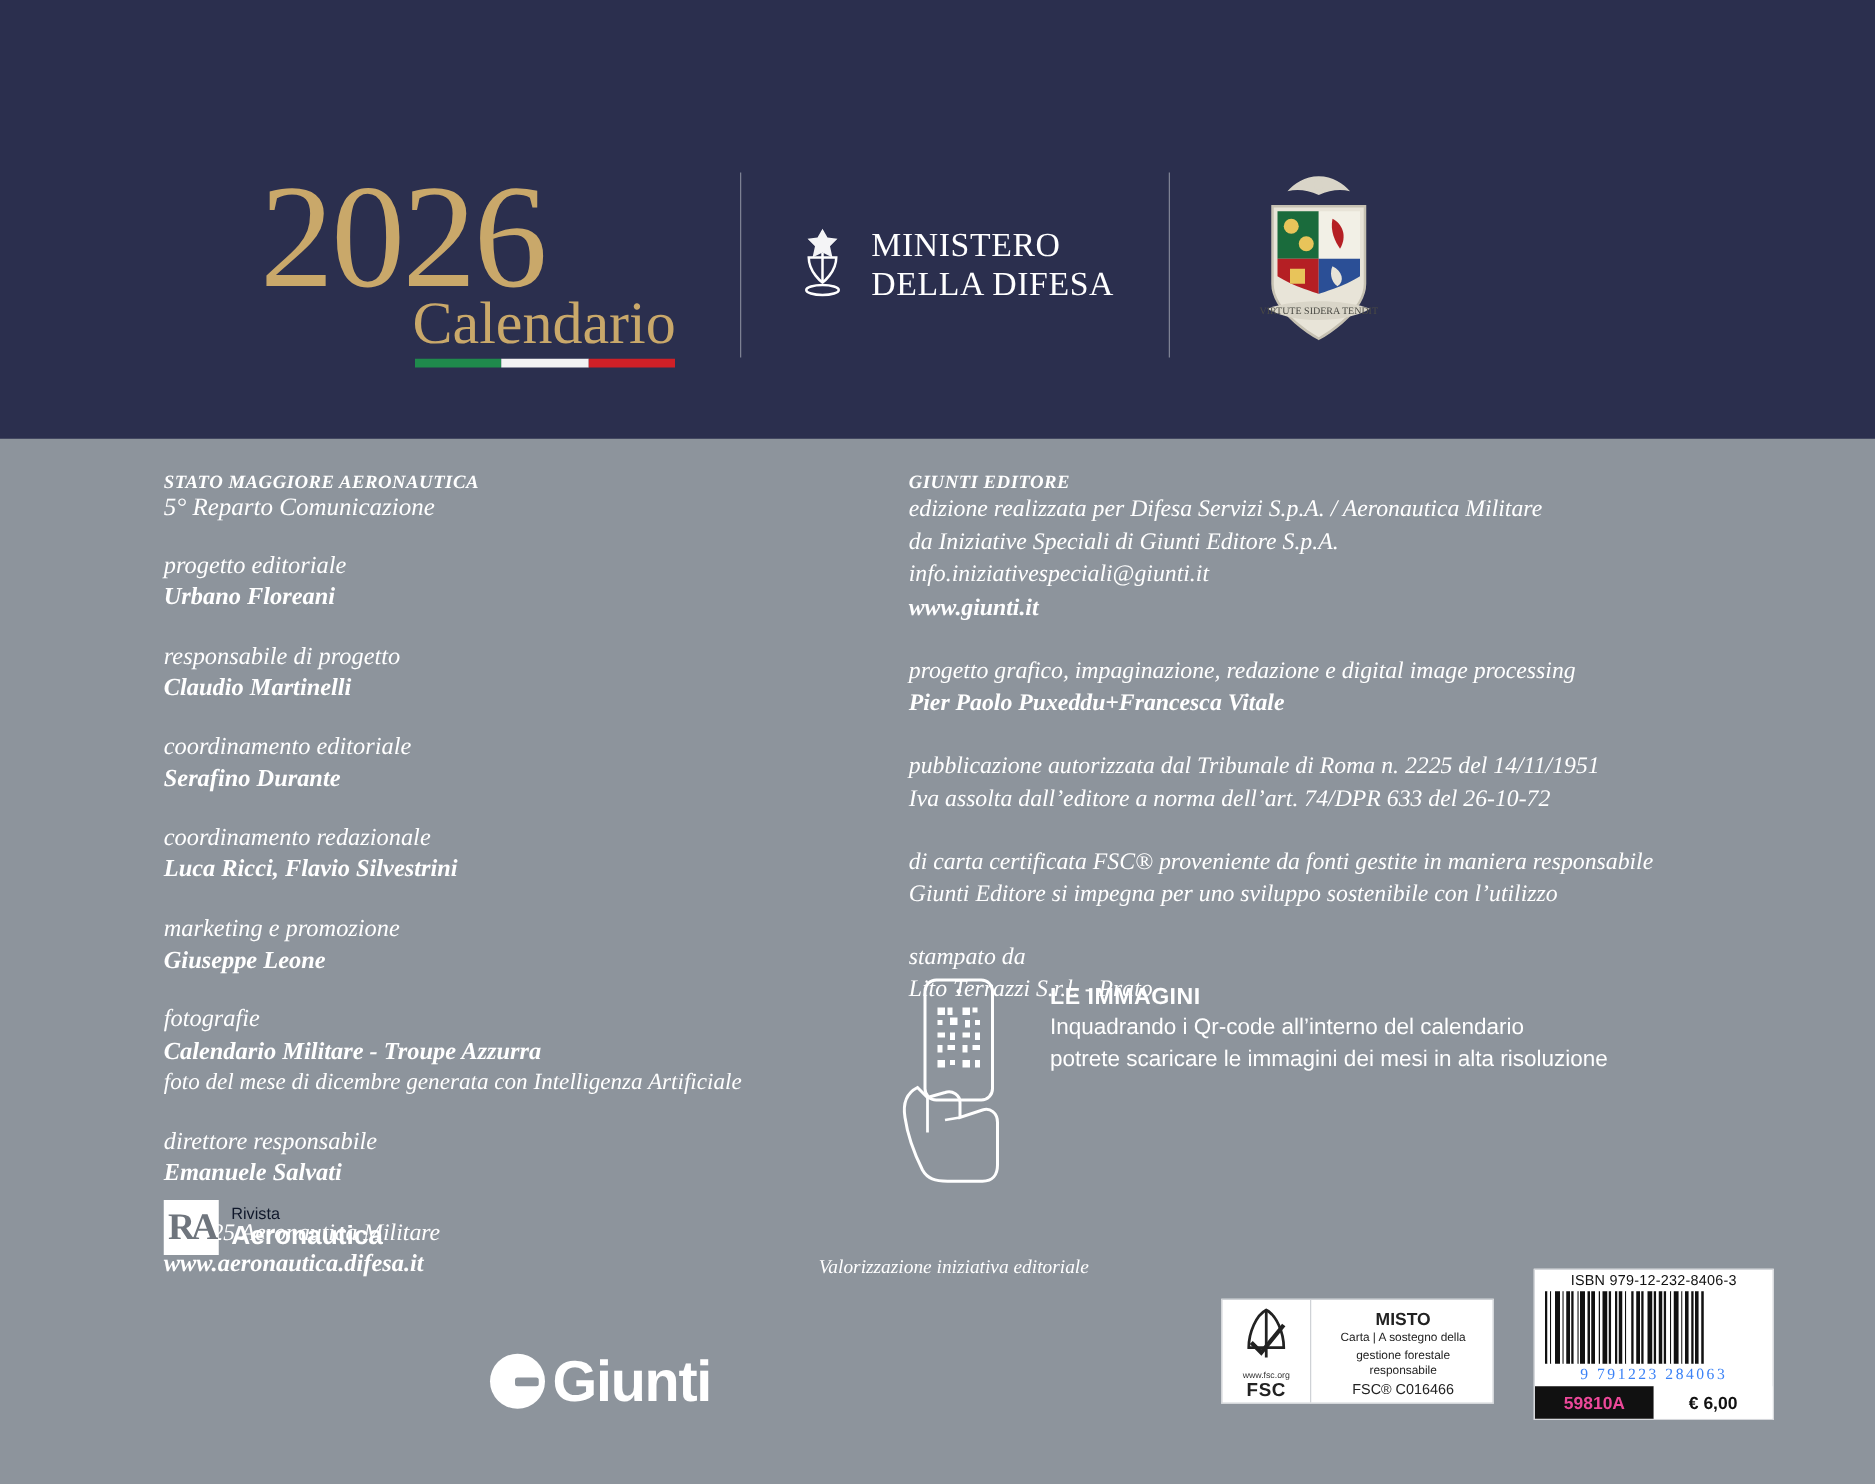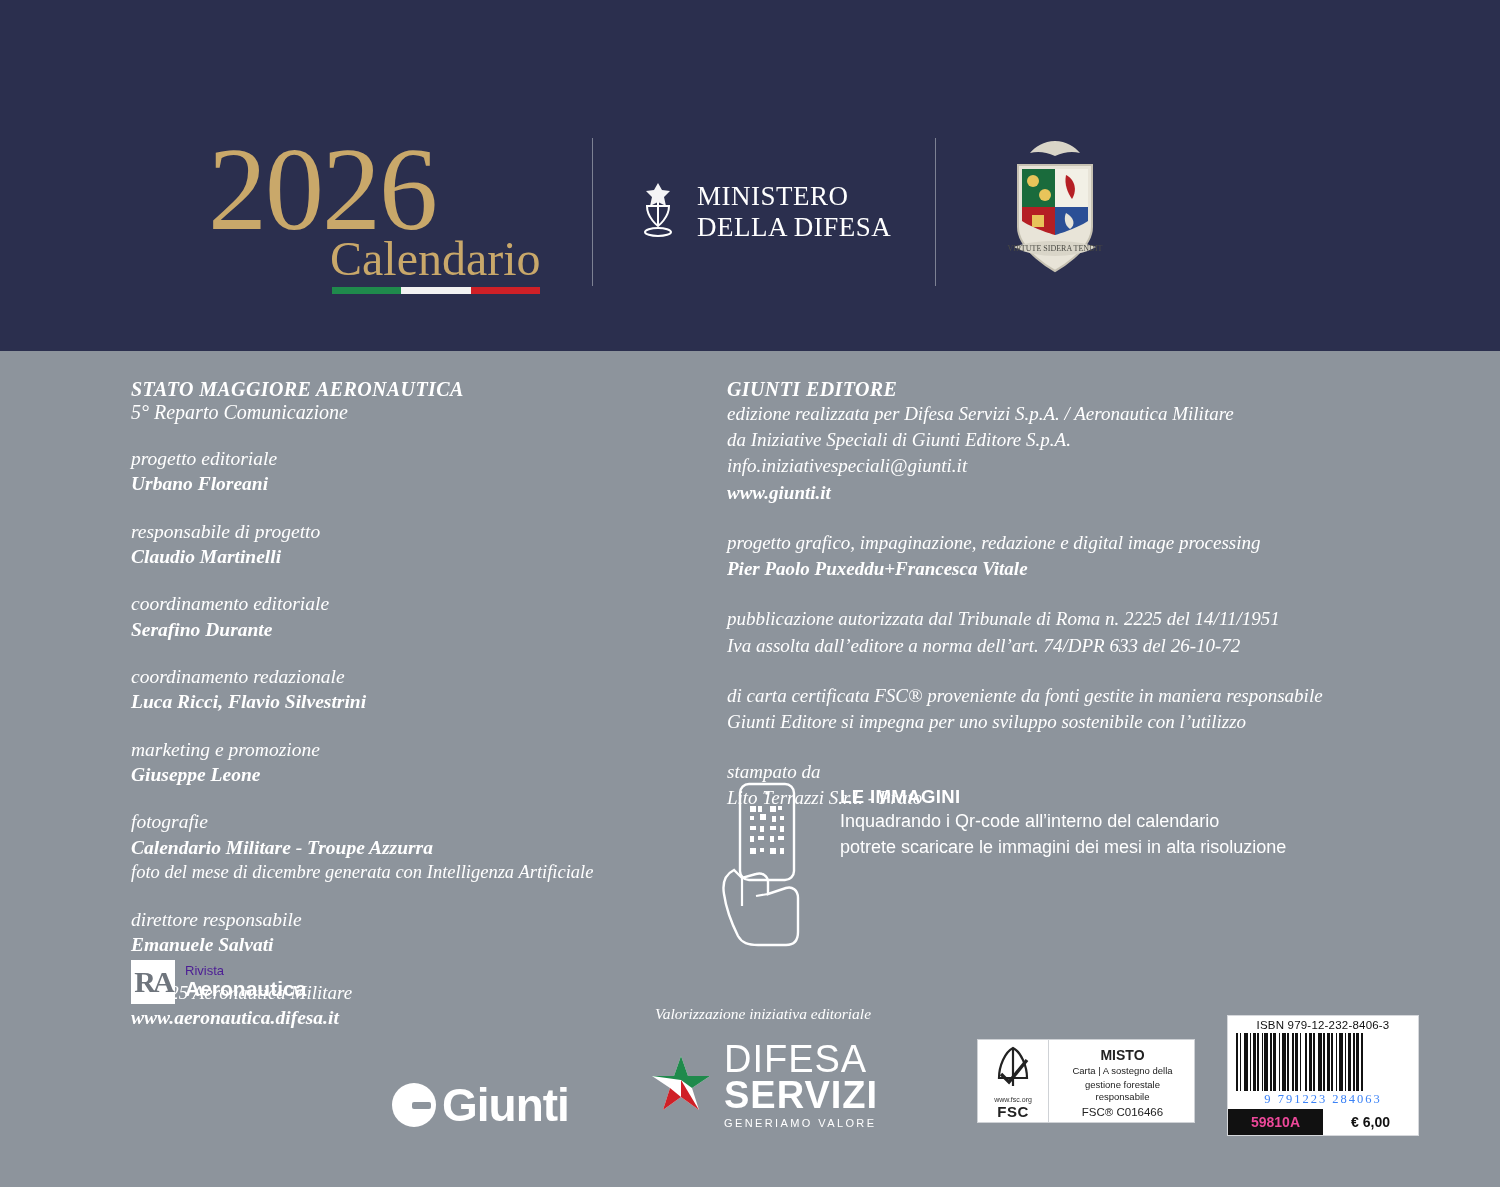--- a/index.html
+++ b/index.html
@@ -58,21 +58,21 @@
     font-family: "Liberation Serif", serif;
     font-style: italic; font-size: 19.5px; color: #ffffff; line-height: 1.3;
   }
   .val {
     font-family: "Liberation Serif", serif;
     font-style: italic; font-weight: bold; font-size: 19.5px;
     color: #ffffff; line-height: 1.3;
   }
   .head-it {
     font-family: "Liberation Serif", serif;
-    font-style: italic; font-weight: bold; font-size: 20px;
+    font-style: italic; font-weight: bold; font-size: 15px;
     color: #ffffff; letter-spacing: .4px;
   }
   .sub-it {
     font-family: "Liberation Serif", serif;
     font-style: italic; font-size: 20px; color: #ffffff;
   }
   .mini {
     font-family: "Liberation Serif", serif;
     font-style: italic; font-size: 18.5px; color: #ffffff; line-height: 1.35;
   }
@@ -111,21 +111,21 @@
   
   .ra { position: absolute; left: 131px; top: 960px; display: flex; align-items: center; gap: 10px; }
   .ra-mark {
     width: 44px; height: 44px; background: #ffffff; color: #6f757d;
     font-family: "Liberation Serif", serif; font-weight: bold; font-size: 30px;
     display: flex; align-items: center; justify-content: center;
     letter-spacing: -3px;
   }
   .ra-txt { line-height: 1.05; }
   .ra-small {
-    font-family: "Liberation Sans", sans-serif; font-size: 13px; color: #4c1d95;
+    font-family: "Liberation Sans", sans-serif; font-size: 13px; color: #0f172a;
   }
   .ra-big {
     font-family: "Liberation Sans", sans-serif; font-size: 21px; font-weight: bold; color: #ffffff;
   }
 
   
   .giunti { position: absolute; left: 392px; top: 1078px; display: flex; align-items: center; gap: 6px; }
   .g-circle {
     width: 44px; height: 44px; border-radius: 50%;
     background: #ffffff; position: relative;
@@ -375,36 +375,20 @@
   </div>
 </div>
 
 <div class="giunti">
   <div class="g-circle"></div>
   <div class="g-word">Giunti</div>
 </div>
 
 <div class="ds-wrap">
   <div class="ds-valor">Valorizzazione iniziativa editoriale</div>
-  <div class="ds-row">
-    <span class="ds-star">
-      <svg width="66" height="62" viewBox="0 0 66 62">
-        <path d="M33 2 L40 22 L62 22 L44 34 L51 56 L33 43 L15 56 L22 34 L4 22 L26 22 Z" fill="#ffffff"></path>
-        <path d="M33 2 L40 22 L62 22 L44 34 L33 26 Z" fill="#1f8a4c"></path>
-        <path d="M33 26 L51 56 L33 43 Z" fill="#cf2027"></path>
-        <path d="M33 43 L15 56 L22 34 Z" fill="#cf2027"></path>
-        <path d="M4 22 L26 22 L33 2 L33 26 Z" fill="#1f8a4c"></path>
-      </svg>
-    </span>
-    <div class="ds-txt">
-      <div class="ds-1">DIFESA</div>
-      <div class="ds-2">SERVIZI</div>
-      <div class="ds-3">GENERIAMO VALORE</div>
-    </div>
-  </div>
 </div>
 
 <div class="fsc">
   <div class="fsc-left">
     <span class="fsc-tree">
       <svg width="40" height="46" viewBox="0 0 40 46">
         <path d="M6 34 C6 22 12 8 20 4 C28 8 34 22 34 34 Z" fill="none" stroke="#222" stroke-width="2.2"></path>
         <path d="M20 4 L20 42" stroke="#222" stroke-width="2.2"></path>
         <path d="M8 30 L16 38 L34 16" fill="none" stroke="#222" stroke-width="3.4"></path>
       </svg>

